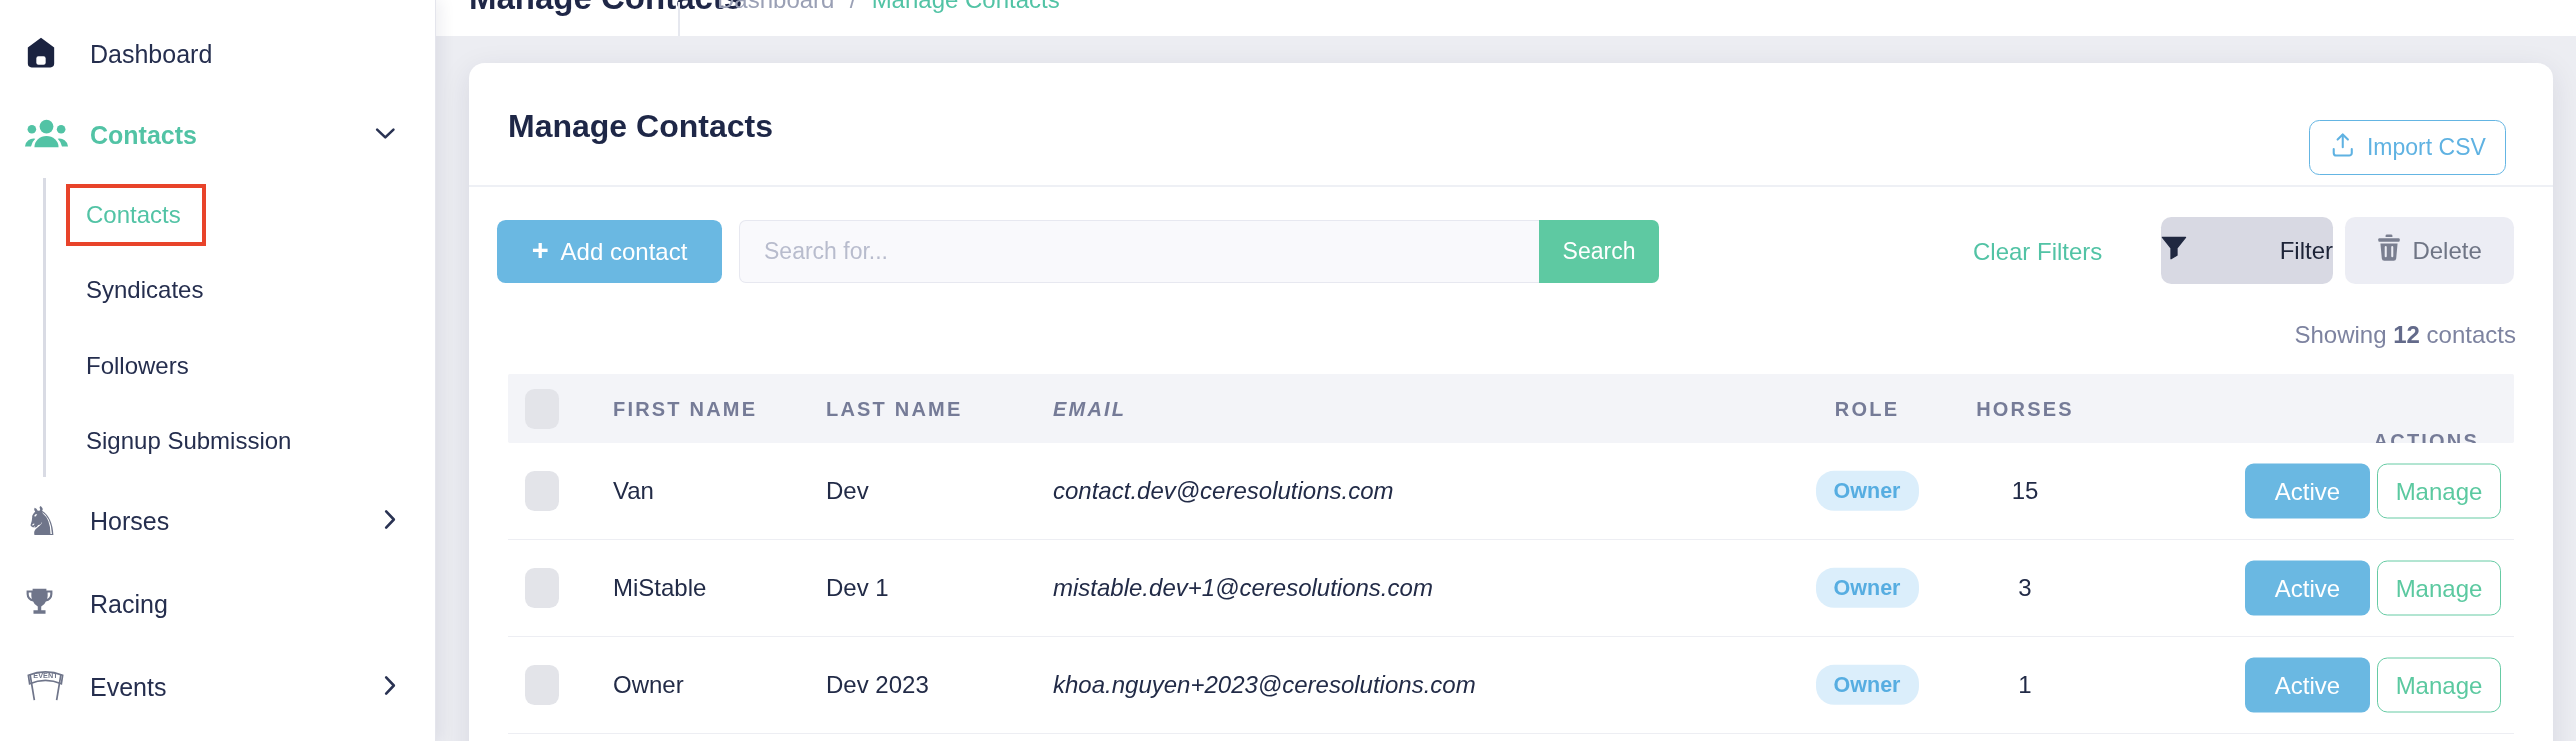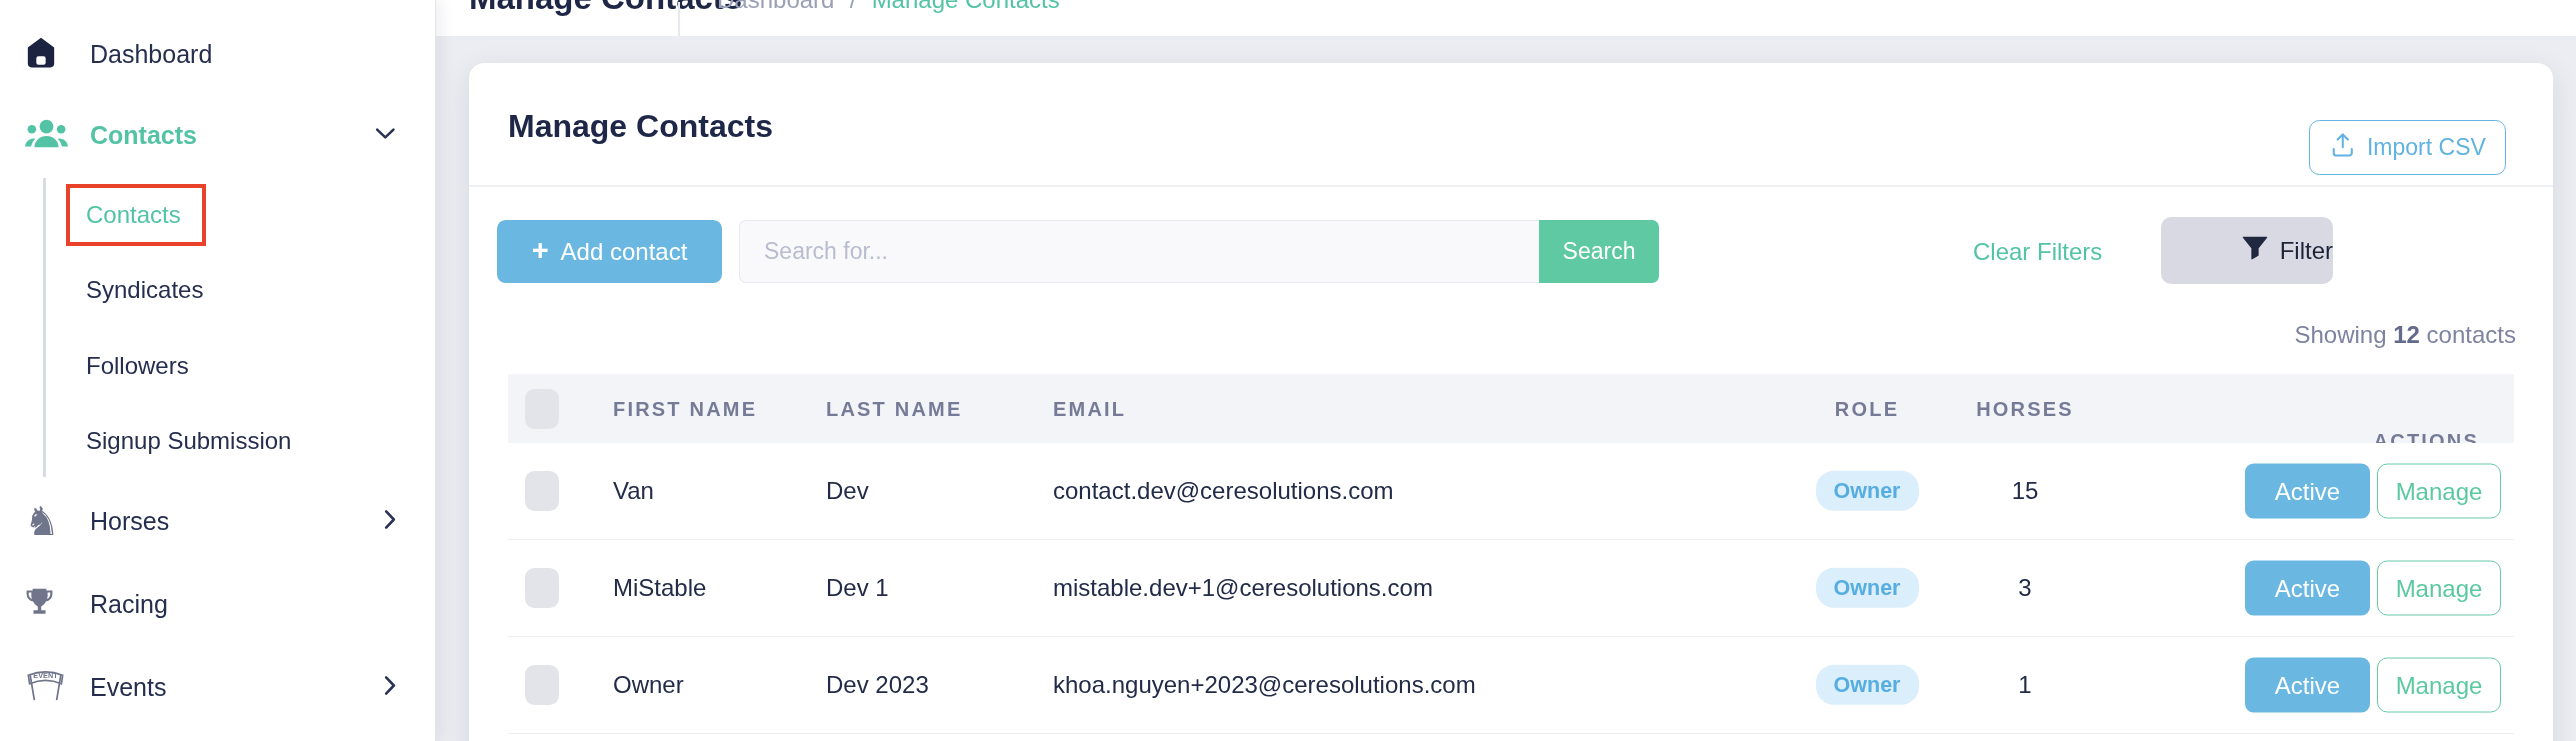--- a/index.html
+++ b/index.html
@@ -35,34 +35,34 @@
   .btn-import{position:absolute;left:1840px;top:34px;width:197px;height:55px;border:1.7px solid #64b5e3;border-radius:10.3px;background:#fff;color:#5fb2e2;font-size:23px;display:flex;align-items:center;justify-content:center;gap:10.3px;cursor:pointer;margin-top:23px;}
   .card-divider{position:absolute;left:0;top:122px;width:100%;height:1.7px;background:#eef0f5;}
   
   .btn-add{position:absolute;left:28px;top:157px;width:225px;height:63px;background:#6ab8e2;border-radius:8.6px;color:#ffffff;font-size:24px;font-weight:500;display:flex;align-items:center;justify-content:center;gap:12px;cursor:pointer;}
   .btn-add .plus{font-size:29px;font-weight:700;line-height:29px;margin-top:-2.6px;}
   .search-group{position:absolute;left:270px;top:157px;width:921px;height:63px;display:flex;}
   .search-input{width:800px;height:63px;background:#f9f9fc;border:1.7px solid #e7e8f0;border-right:none;border-radius:6.9px 0 0 6.9px;padding:0 24px;font-size:23px;color:#3a4263;outline:none;font-family:inherit;}
   .search-input::placeholder{color:#b8bccd;}
   .btn-search{width:120px;height:63px;background:#5ec9a2;border:none;border-radius:0 6.9px 6.9px 0;color:#ffffff;font-size:23px;font-weight:500;cursor:pointer;font-family:inherit;}
   .link-clear{position:absolute;left:1504px;top:157px;height:63px;display:flex;align-items:center;color:#52c3a5;font-size:24px;cursor:pointer;white-space:nowrap;}
-  .btn-filter{position:absolute;left:1692px;top:154px;width:172px;height:67px;background:#d8d9e3;border-radius:10.3px;color:#1d2438;font-size:24px;font-weight:500;display:flex;align-items:center;justify-content:flex-end;gap:11.2px;cursor:pointer;}
+  .btn-filter{position:absolute;left:1692px;top:154px;width:172px;height:67px;background:#d8d9e3;border-radius:10.3px;color:#1d2438;font-size:24px;font-weight:500;display:flex;align-items:center;justify-content:space-between;gap:11.2px;cursor:pointer;}
   .btn-delete{position:absolute;left:1876px;top:154px;width:169px;height:67px;background:#ecedf4;border-radius:10.3px;color:#6f7585;font-size:24px;font-weight:500;display:flex;align-items:center;justify-content:center;gap:11.2px;cursor:pointer;}
   .showing{position:absolute;right:37px;top:258px;font-size:24px;color:#7d83a0;white-space:nowrap;}
   .showing b{color:#636a8a;}
   
   .table{position:absolute;left:39px;top:311px;width:2006px;}
   .thead{position:relative;height:69px;background:#f3f4f8;border-radius:1.7px;}
   .th{position:absolute;top:50%;transform:translateY(-50%);font-size:20px;font-weight:700;letter-spacing:2.2px;color:#757b97;white-space:nowrap;}
   .row{position:relative;height:97px;border-bottom:1.7px solid #edeef3;background:#fff;}
   .cell{position:absolute;top:50%;transform:translateY(-50%);font-size:24px;color:#222b47;white-space:nowrap;}
   .checkbox{position:absolute;left:17px;top:50%;transform:translateY(-50%);width:34px;height:40px;border-radius:9.5px;background:#e3e4e9;cursor:pointer;}
   .col-first{left:105px;}
   .col-last{left:318px;}
-  .col-email{left:545px;}
+  .col-email{left:545px;font-style:italic;}
   .col-role{left:1299px;width:120px;text-align:center;}
   .col-horses{left:1457px;width:120px;text-align:center;}
   .col-actions-h{right:35px;margin-top:32px;}
   .badge-role{display:inline-block;min-width:103px;padding:7.7px 0;background:#dbeefb;border-radius:18px;color:#56ade1;font-size:21.5px;font-weight:700;text-align:center;}
   .btn-active{position:absolute;left:1737px;top:50%;transform:translateY(-50%);width:125px;height:55px;background:#6ab8e2;border-radius:8.6px;color:#fff;font-size:24px;display:flex;align-items:center;justify-content:center;cursor:pointer;}
   .btn-manage{position:absolute;left:1869px;top:50%;transform:translateY(-50%);width:124px;height:55px;background:#ffffff;border:1.7px solid #66cba4;border-radius:10.3px;color:#5bc9a0;font-size:24px;display:flex;align-items:center;justify-content:center;cursor:pointer;}
 </style>
 </head>
 <body>
 
@@ -193,20 +193,32 @@
 
     <div class="btn-filter">
       <span>
         <svg width="26" height="24" viewBox="0 0 30 28">
             <path d="M1.5 1.5 h27 L18.5 14 v8.5 l-7 4 V14 Z" fill="#202840" stroke="#202840" stroke-width="1.5" stroke-linejoin="round"></path>
           </svg>
       </span>
       <span>Filter</span>
     </div>
 
+    <div class="btn-delete">
+      <span>
+        <svg width="24" height="27.5" viewBox="0 0 28 32" fill="#7a7f90">
+            <rect x="1.5" y="5" width="25" height="4" rx="1.2"></rect>
+            <path d="M10 2 a1.5 1.5 0 0 1 1.5 -1.5 h5 A1.5 1.5 0 0 1 18 2 v1.5 h-8 Z"></path>
+            <path d="M4 11 h20 l-1.6 17.5 a3 3 0 0 1 -3 2.7 H8.6 a3 3 0 0 1 -3 -2.7 Z"></path>
+            <rect x="9" y="14" width="2.4" height="13" rx="1.2" fill="#ecedf4"></rect>
+            <rect x="16.6" y="14" width="2.4" height="13" rx="1.2" fill="#ecedf4"></rect>
+          </svg>
+      </span>
+      <span>Delete</span>
+    </div>
 
     <div class="showing">
       <span>Showing</span>
       <b>12</b>
       <span>contacts</span>
     </div>
 
     <div class="table">
       <div class="thead">
         <div class="checkbox"></div>

